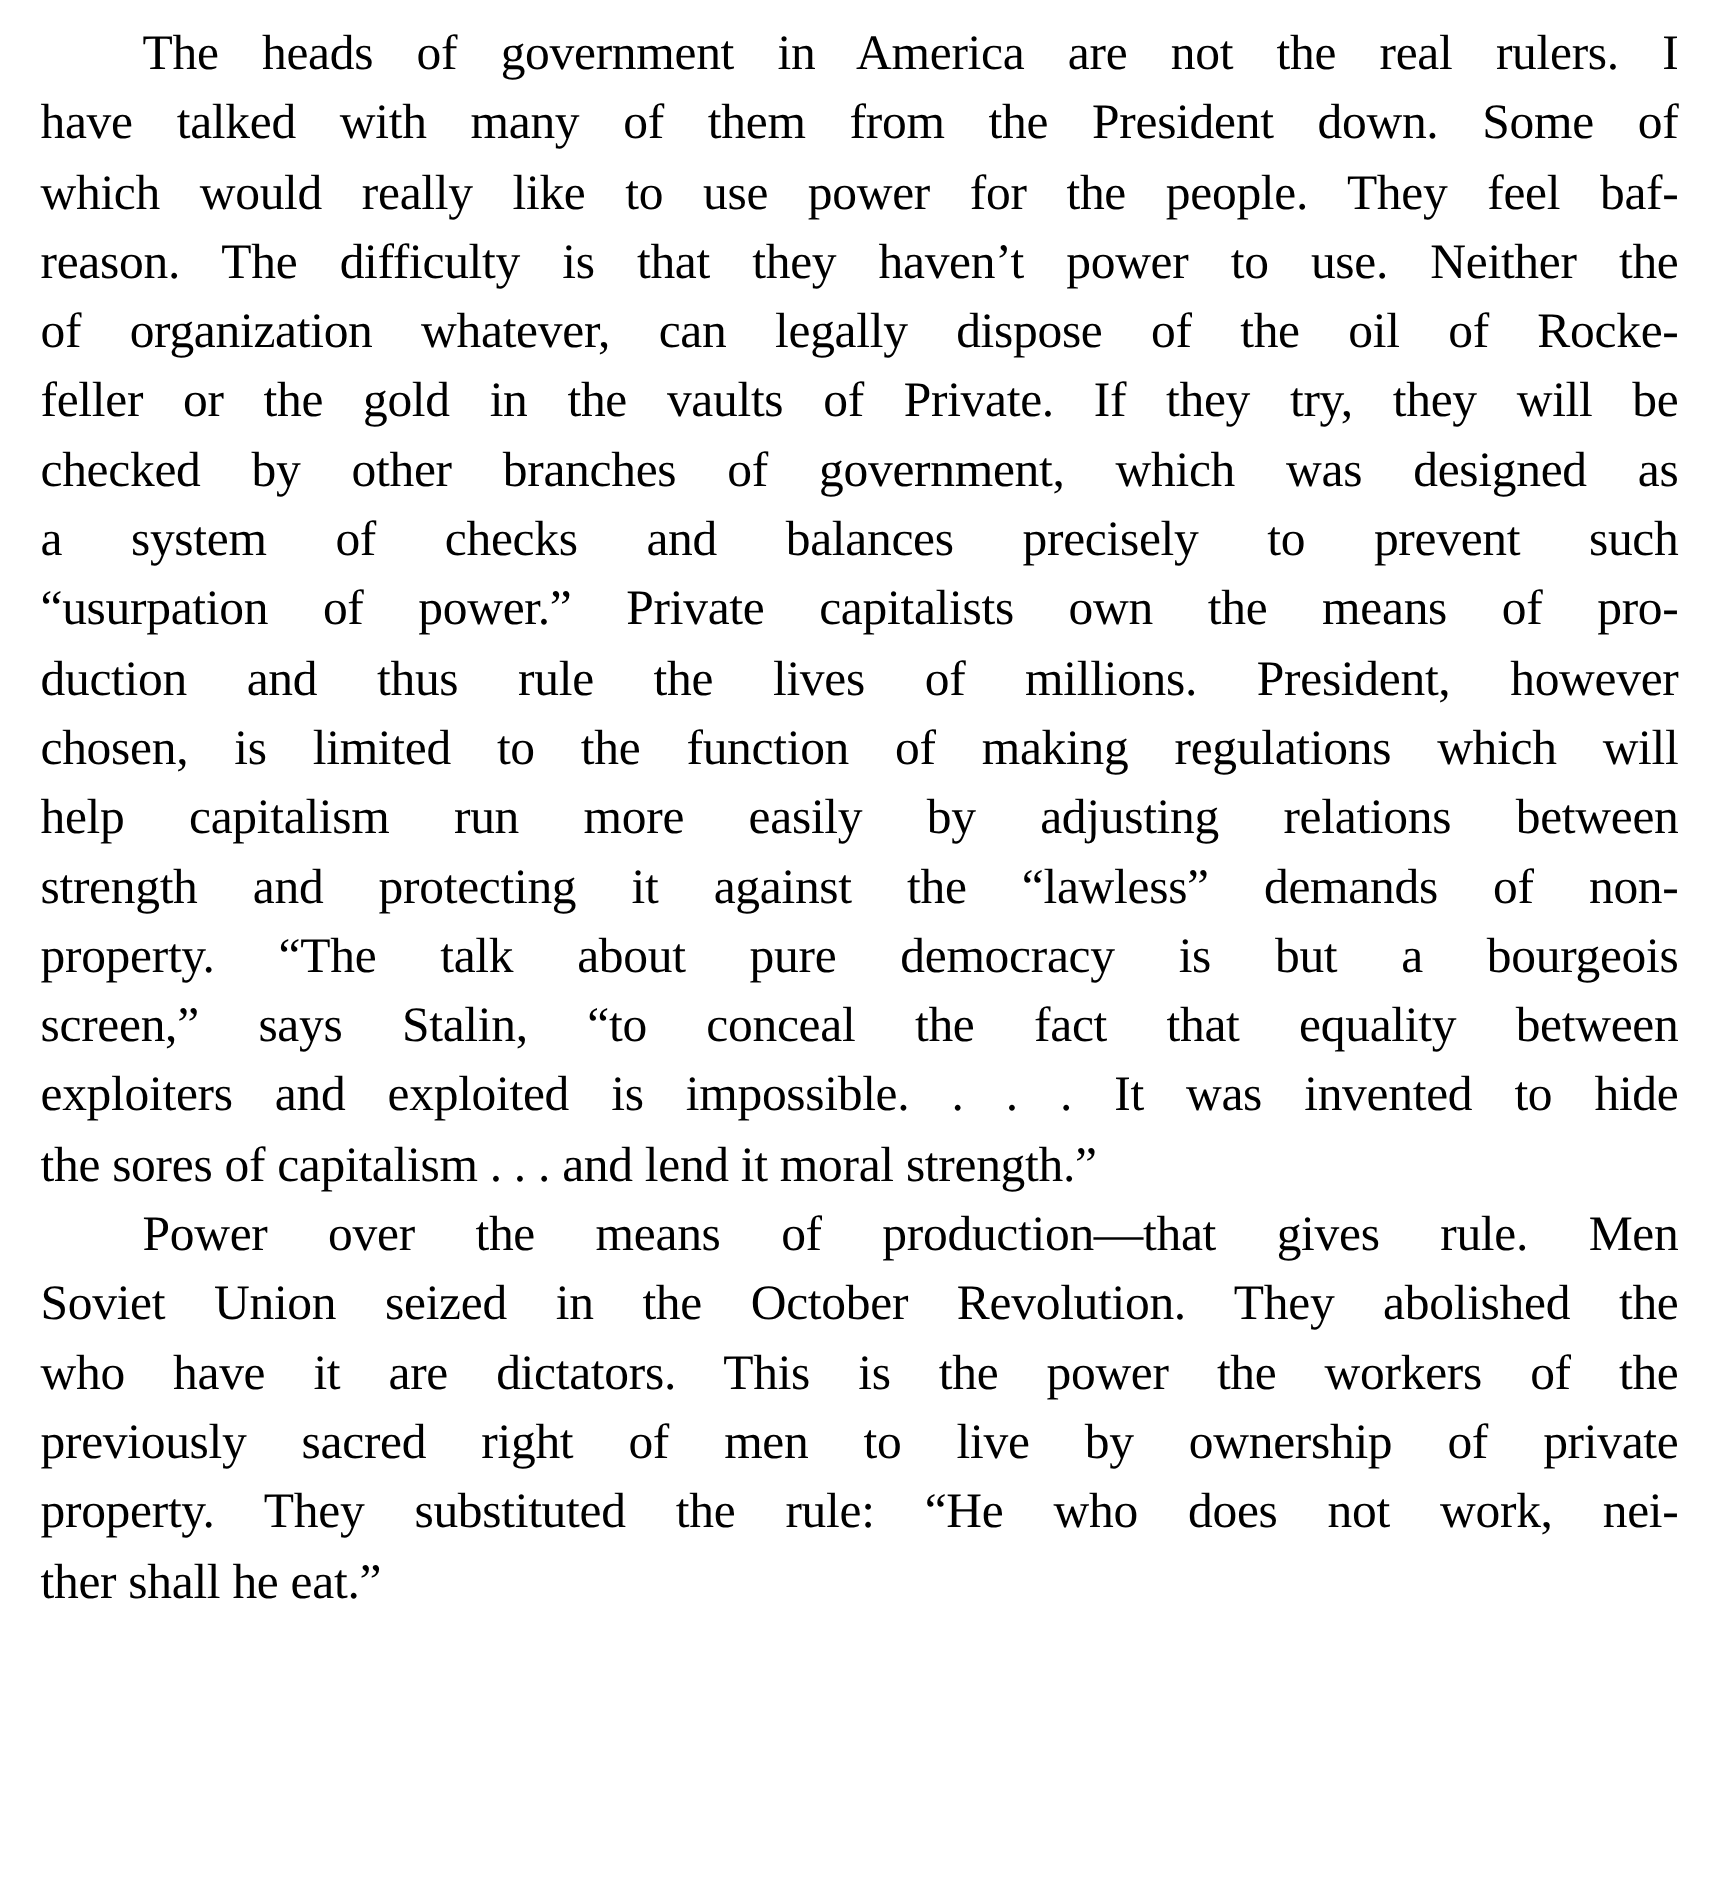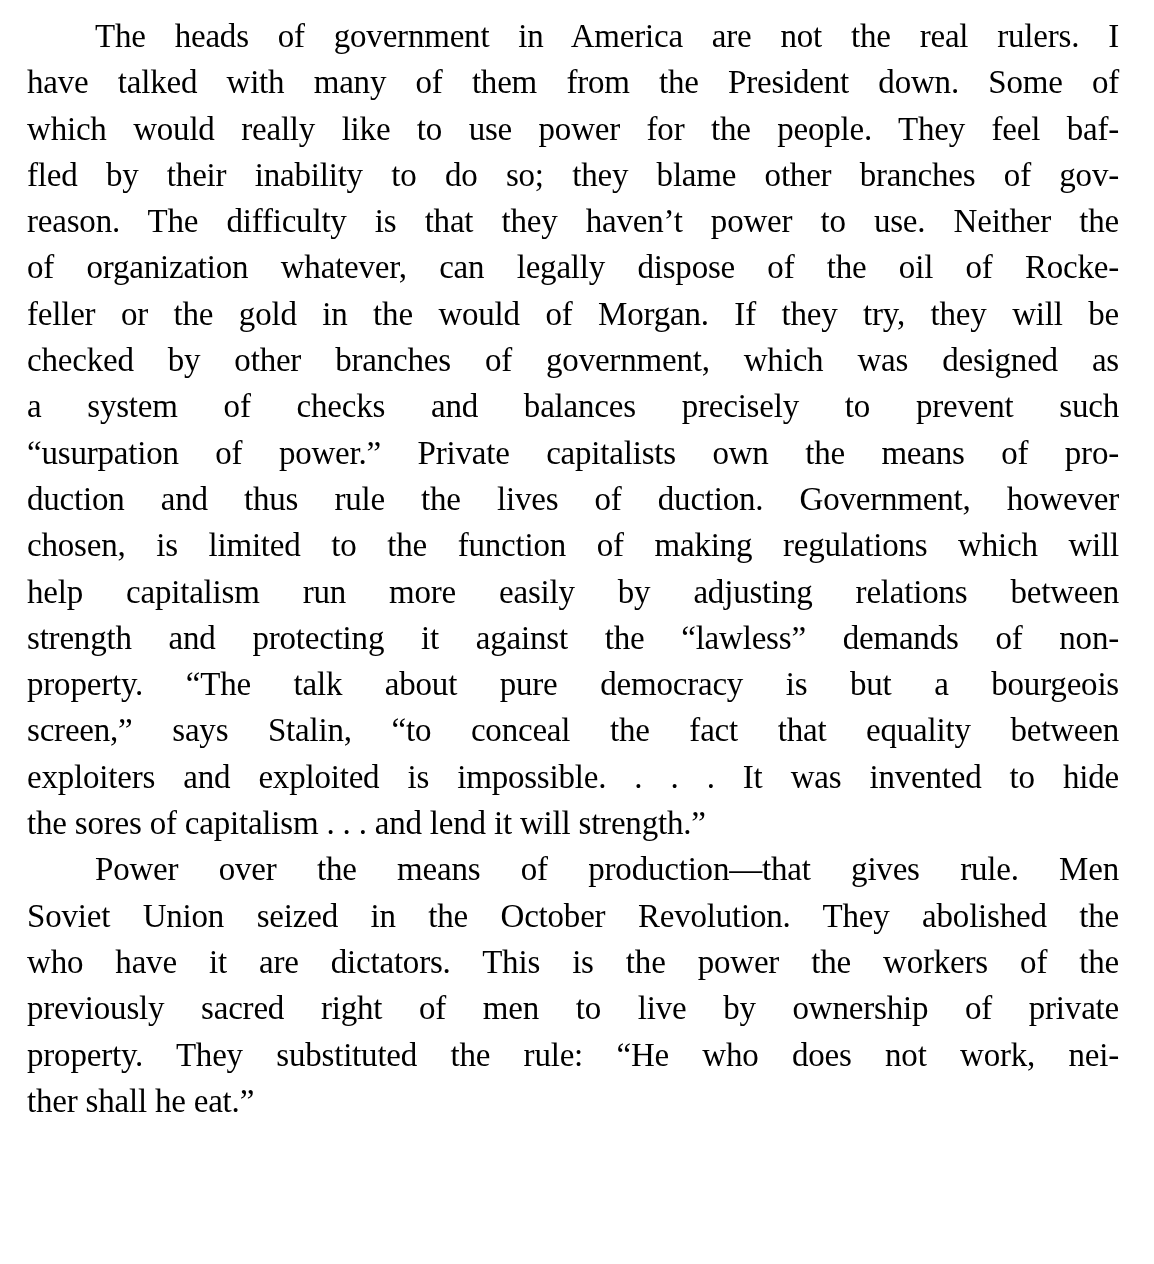--- a/index.html
+++ b/index.html
@@ -40,35 +40,34 @@
 </style>
 </head>
 <body>
 
 <div class="page">
 
   <div class="paragraph">
     <div class="line first">The heads of government in America are not the real rulers. I</div>
     <div class="line">have talked with many of them from the President down. Some of</div>
     <div class="line">which would really like to use power for the people. They feel baf-</div>
-    <div class="line">fled by their inability to do so; they blame other branches of gov-</div>
     <div class="line">reason. The difficulty is that they haven’t power to use. Neither the</div>
     <div class="line">of organization whatever, can legally dispose of the oil of Rocke-</div>
-    <div class="line">feller or the gold in the would of Morgan. If they try, they will be</div>
+    <div class="line">feller or the gold in the vaults of Private. If they try, they will be</div>
     <div class="line">checked by other branches of government, which was designed as</div>
     <div class="line">a system of checks and balances precisely to prevent such</div>
     <div class="line">“usurpation of power.” Private capitalists own the means of pro-</div>
-    <div class="line">duction and thus rule the lives of duction. Government, however</div>
+    <div class="line">duction and thus rule the lives of millions. President, however</div>
     <div class="line">chosen, is limited to the function of making regulations which will</div>
     <div class="line">help capitalism run more easily by adjusting relations between</div>
     <div class="line">strength and protecting it against the “lawless” demands of non-</div>
     <div class="line">property. “The talk about pure democracy is but a bourgeois</div>
     <div class="line">screen,” says Stalin, “to conceal the fact that equality between</div>
     <div class="line">exploiters and exploited is impossible. . . . It was invented to hide</div>
-    <div class="line para-end">the sores of capitalism . . . and lend it will strength.”</div>
+    <div class="line para-end">the sores of capitalism . . . and lend it moral strength.”</div>
   </div>
 
   <div class="paragraph">
     <div class="line first">Power over the means of production—that gives rule. Men</div>
     <div class="line">Soviet Union seized in the October Revolution. They abolished the</div>
     <div class="line">who have it are dictators. This is the power the workers of the</div>
     <div class="line">previously sacred right of men to live by ownership of private</div>
     <div class="line">property. They substituted the rule: “He who does not work, nei-</div>
     <div class="line para-end">ther shall he eat.”</div>
   </div>

